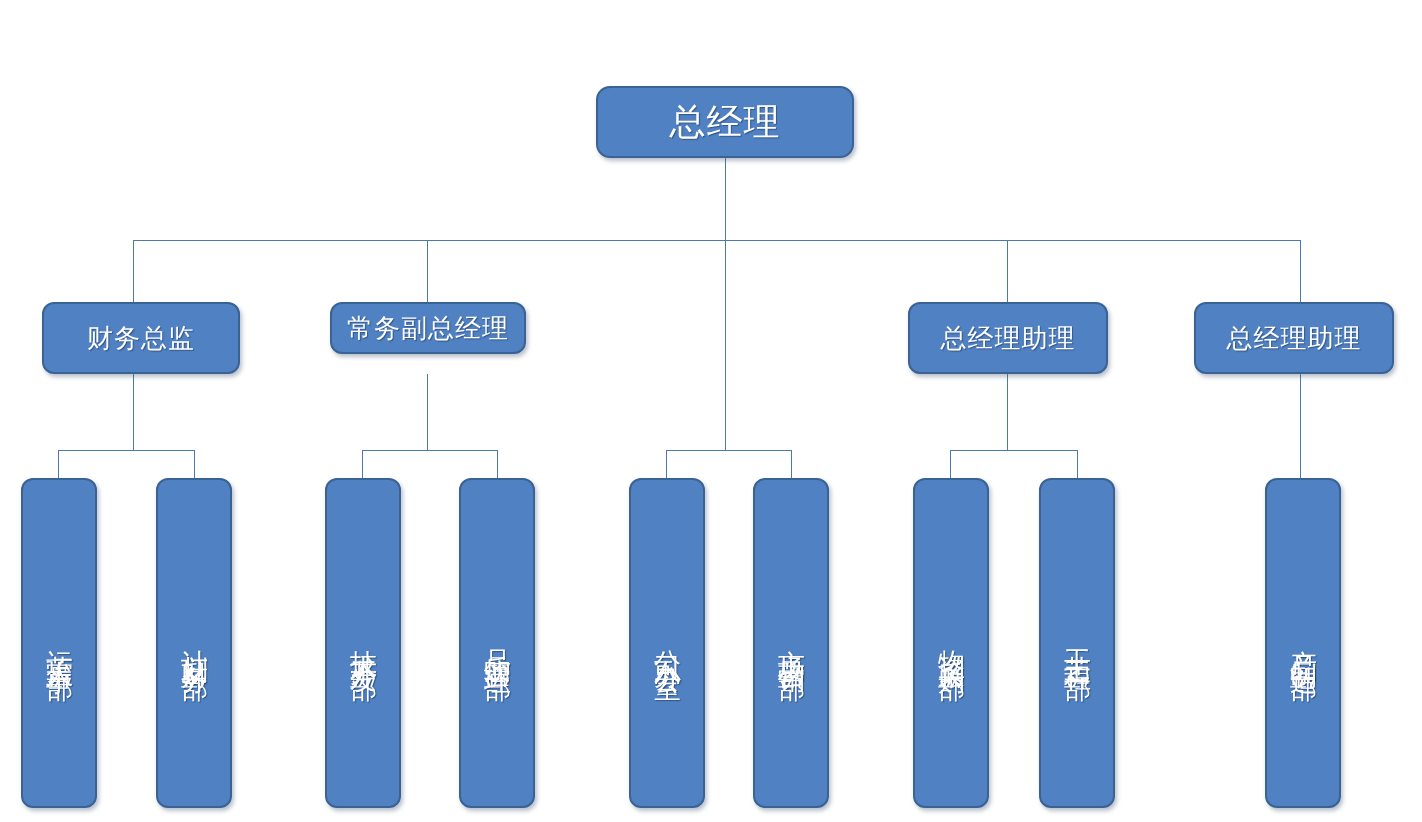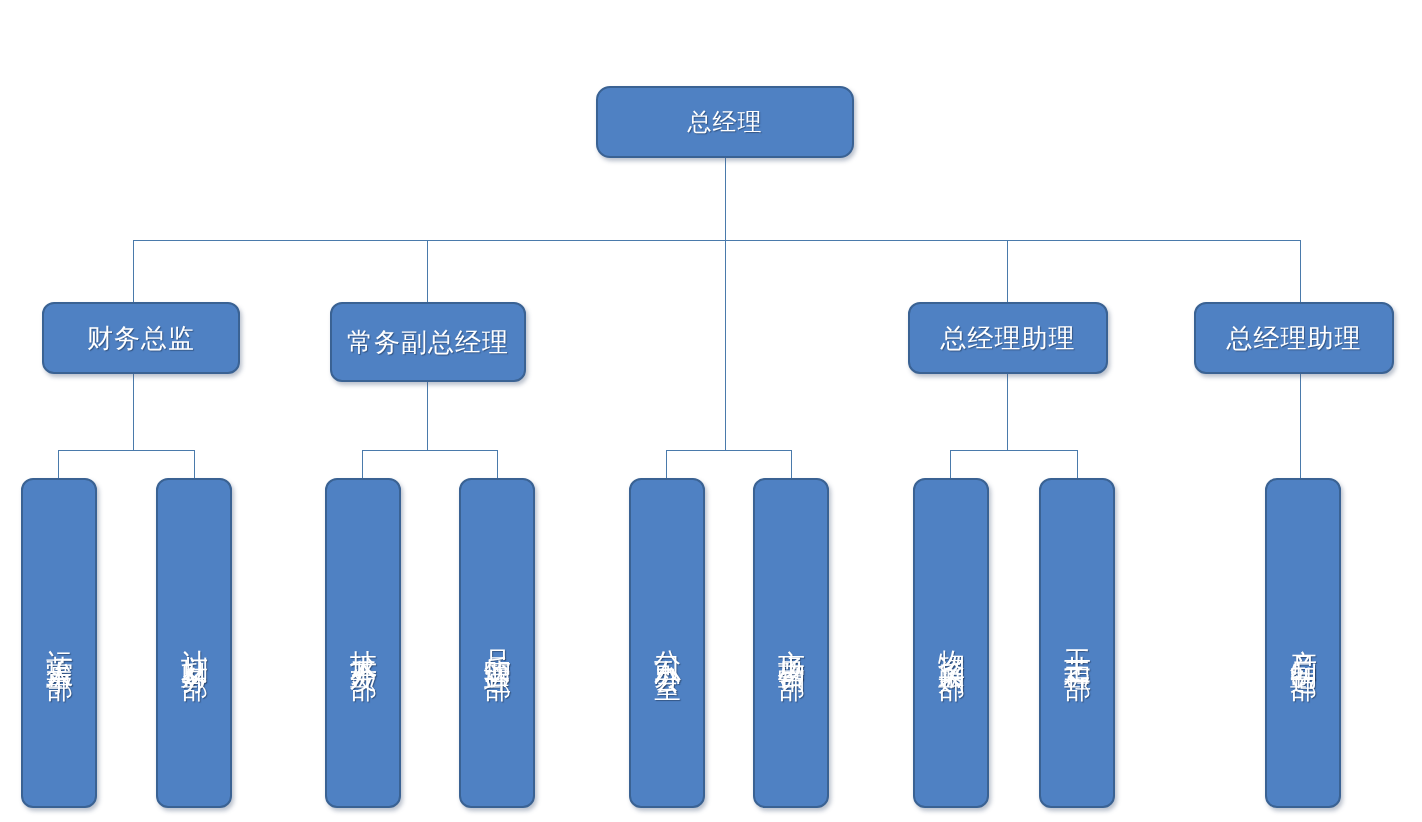--- a/index.html
+++ b/index.html
@@ -46,21 +46,21 @@
     display: flex;
     align-items: center;
     justify-content: center;
     text-align: center;
     text-shadow: 1px 1px 1px rgba(30,50,80,0.55);
     letter-spacing: 1px;
     user-select: none;
   }
   .node-root {
     border-radius: 14px;
-    font-size: 24px;
+    font-size: 36px;
   }
   .node-mid {
     font-size: 26px;
   }
   .node-leaf {
     font-size: 27px;
     writing-mode: vertical-rl;
     text-orientation: upright;
     letter-spacing: 6px;
     line-height: 1;
@@ -111,21 +111,21 @@
     <div class="conn conn-v" style="left:1300px; top:374px; height:104px;"></div>
   </div>
 
   <div class="node node-root" style="left: 596px; top: 86px; width: 258px; height: 72px;">
     <span>总经理</span>
   </div>
 
   <div class="node node-mid" style="left: 42px; top: 302px; width: 198px; height: 72px;">
     <span>财务总监</span>
   </div>
-  <div class="node node-mid" style="left: 330px; top: 302px; width: 196px; height: 80px;">
+  <div class="node node-mid" style="left: 330px; top: 302px; width: 196px; height: 52px;">
     <span>常务副总经理</span>
   </div>
   <div class="node node-mid" style="left: 908px; top: 302px; width: 200px; height: 72px;">
     <span>总经理助理</span>
   </div>
   <div class="node node-mid" style="left: 1194px; top: 302px; width: 200px; height: 72px;">
     <span>总经理助理</span>
   </div>
 
   <div class="node node-leaf" style="left: 21px; top: 478px; width: 76px; height: 330px;">

